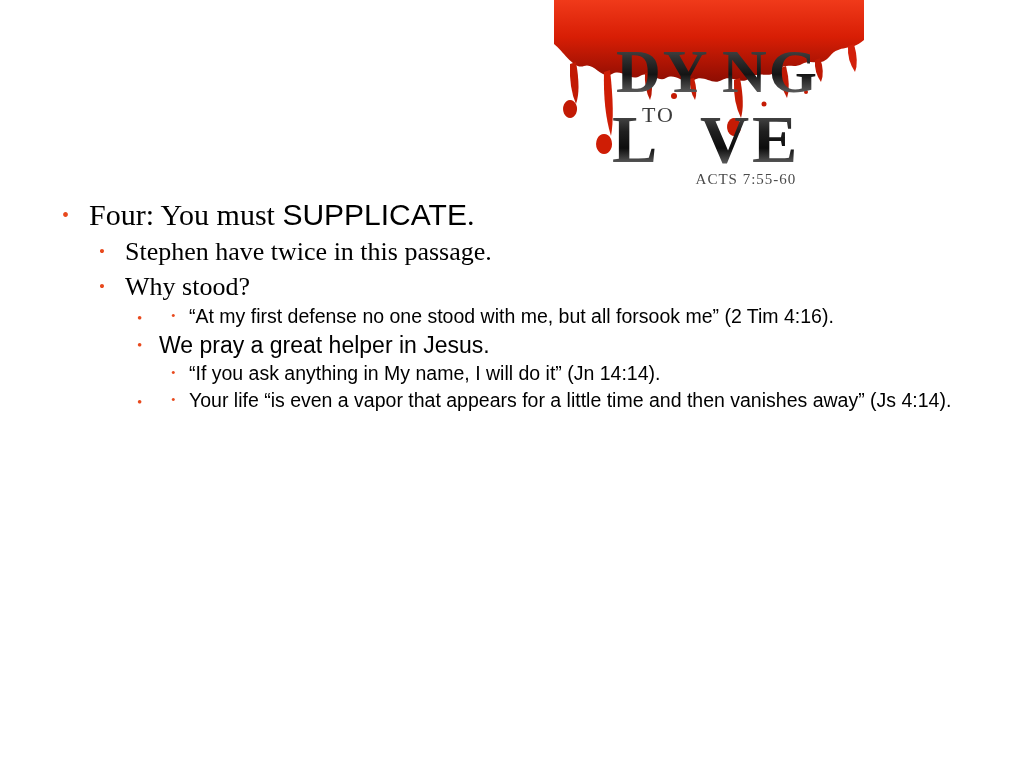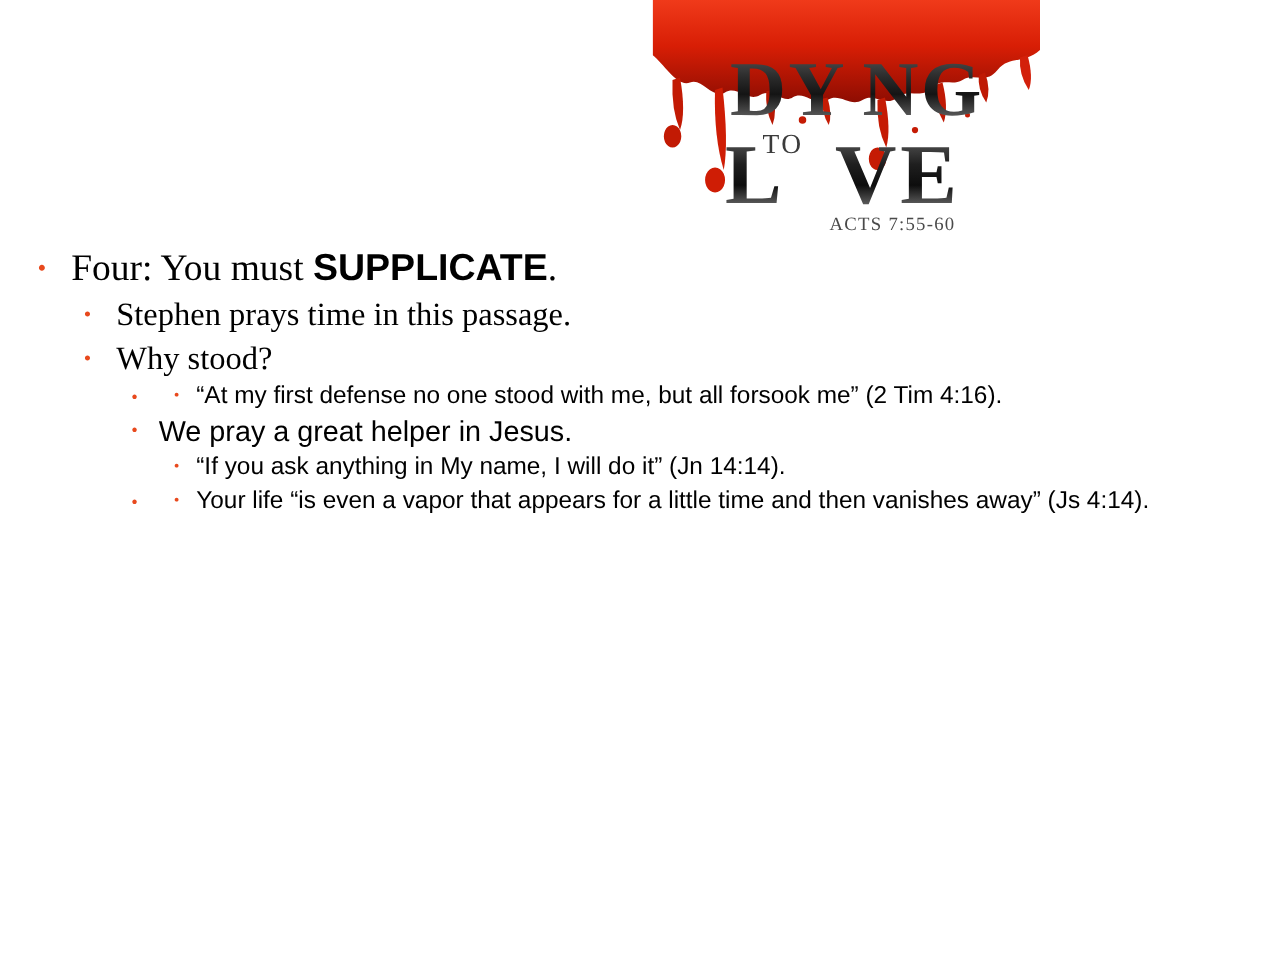--- a/index.html
+++ b/index.html
@@ -11,20 +11,21 @@
     background: #ffffff;
     font-family: "Liberation Serif", serif;
     overflow: hidden;
   }
 
   .slide {
     position: relative;
     width: 832px;
     height: 768px;
     background: #ffffff;
+    margin-left: 32px;
   }
 
   
   .logo {
     position: absolute;
     top: 0;
     right: 0;
     width: 310px;
     height: 195px;
     overflow: hidden;
@@ -102,21 +103,21 @@
     line-height: 1.33;
     color: #000000;
     margin-bottom: 1px;
   }
   .lvl4 > li > .bullet {
     left: 12px;
     top: 5px;
     font-size: 13px;
   }
 
-  .strong { font-family: "Liberation Sans", sans-serif; font-weight: bold; }
+  .strong { font-family: "Liberation Sans", sans-serif; font-weight: normal; }
   .sans { font-family: "Liberation Sans", sans-serif; }
 </style>
 </head>
 <body>
 
 <div class="slide">
 
   <div class="logo">
     <svg width="310" height="195" viewBox="0 0 310 195" xmlns="http://www.w3.org/2000/svg">
       <defs>
@@ -184,21 +185,21 @@
 
     <ul class="lvl1">
       <li>
         <span class="bullet">•</span>
         <span>Four: You must </span><span class="strong">SUPPLICATE</span><span>.</span>
 
         
         <ul class="lvl2">
           <li>
             <span class="bullet">•</span>
-            <span>Stephen prays time in this passage.</span>
+            <span>Stephen have twice in this passage.</span>
           </li>
           <li>
             <span class="bullet">•</span>
             <span>Why stood?</span>
 
             
             <ul class="lvl3">
               <li>
                 <span class="bullet">•</span>
 

